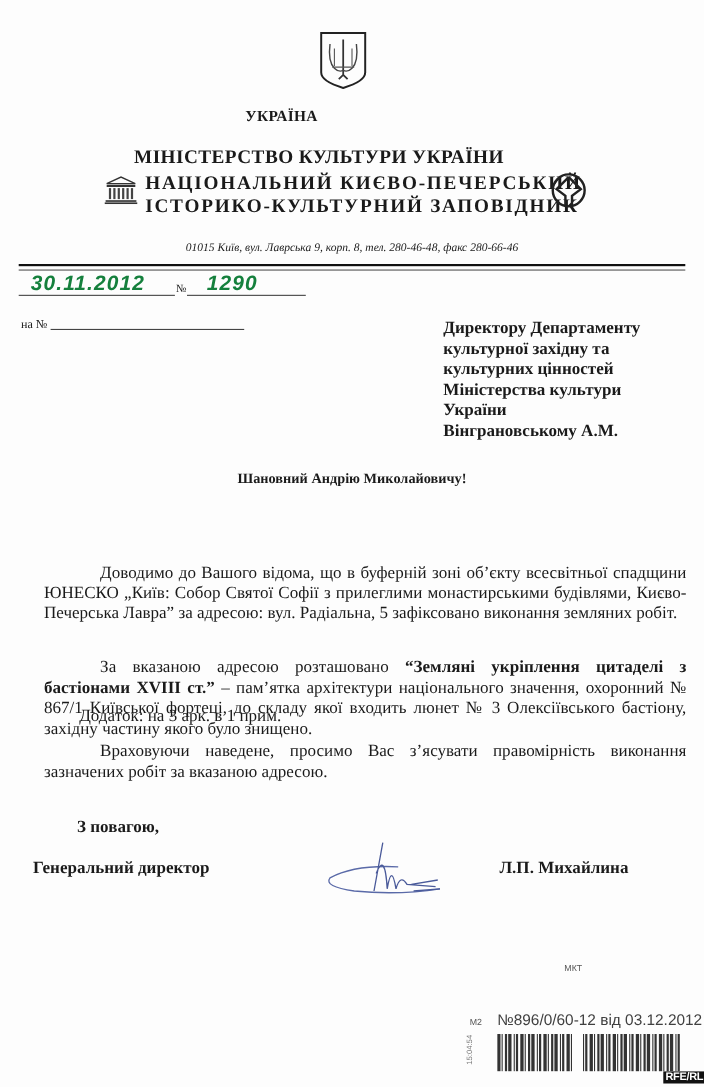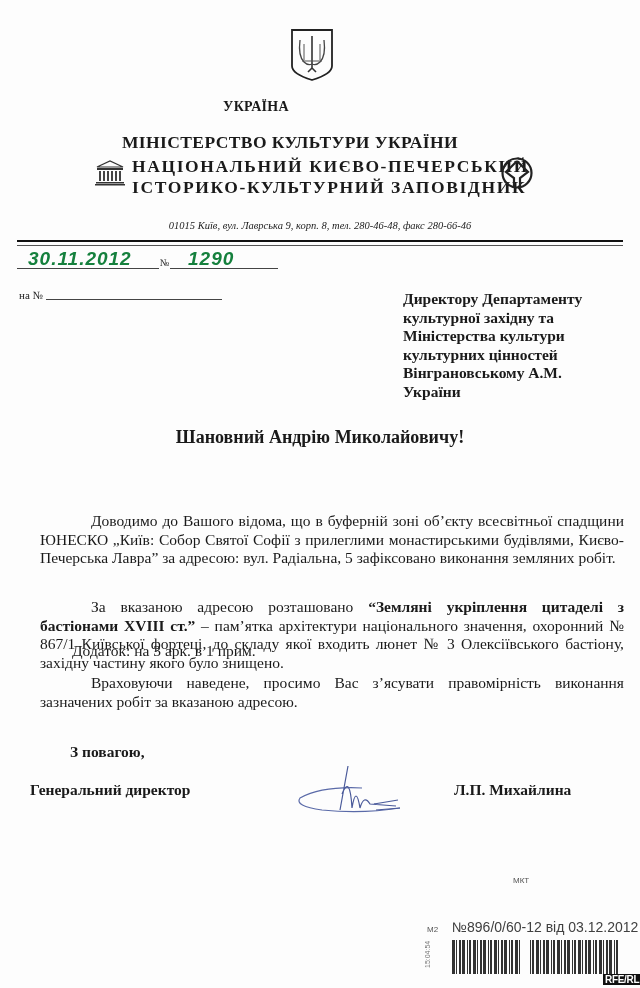--- a/index.html
+++ b/index.html
@@ -17,21 +17,21 @@
   .rule2 { left:17px; top:245px; width:606px; height:0; border-top:1px solid #555; }
   .dateline { left:17px; top:268px; width:142px; border-bottom:1px solid #444; }
   .numline { left:170px; top:268px; width:108px; border-bottom:1px solid #444; }
   .hand { font-family:"Liberation Sans", "DejaVu Sans", sans-serif; font-style:italic; color:#15803d; font-size:19px; font-weight:bold; letter-spacing:1px; }
   .date-val { left:28px; top:248px; }
   .num-val { left:188px; top:248px; }
   .no-sign { left:160px; top:257px; font-size:10px; }
   .reply { left:19px; top:289px; font-size:11px; }
   .replyline { left:46px; top:299px; width:176px; border-bottom:1px solid #444; }
   .recipient { left:403px; top:290px; font-weight:bold; font-size:15.5px; line-height:18.5px; }
-  .salut { left:0; width:640px; top:427px; text-align:center; font-weight:bold; font-size:18px; }
+  .salut { left:0; width:640px; top:427px; text-align:center; font-weight:bold; font-size:13px; }
   .body { left:40px; width:584px; font-size:15.5px; line-height:18.6px; text-align:justify;margin-top:48px; }
   .p1 { top:464px; }
   .p2 { top:550px; }
   .p3 { top:626px; }
   .indent { text-indent:51px; }
   .annex { left:72px; top:642px; font-size:15.5px; }
   .regards { left:70px; top:743px; font-weight:bold; font-size:15.5px; }
   .pos { left:30px; top:781px; font-weight:bold; font-size:15.5px; }
   .signame { left:454px; top:781px; font-weight:bold; font-size:15.5px; }
   .sig { left:292px; top:764px; width:120px; height:56px; }
@@ -89,24 +89,24 @@
 <div class="abs dateline"></div>
 <div class="abs no-sign">№</div>
 <div class="abs hand num-val">1290</div>
 <div class="abs numline"></div>
 <div class="abs reply">на №</div>
 <div class="abs replyline"></div>
 
 <div class="abs recipient">
   <div>Директору Департаменту</div>
   <div>культурної західну та</div>
+  <div>культурних цінностей</div>
   <div>Міністерства культури</div>
-  <div>культурних цінностей</div>
+  <div>України</div>
   <div>Вінграновському А.М.</div>
-  <div>України</div>
 </div>
 
 <div class="abs salut">Шановний Андрію Миколайовичу!</div>
 
 <div class="abs body p1 indent">Доводимо до Вашого відома, що в буферній зоні об’єкту всесвітньої спадщини ЮНЕСКО „Київ: Собор Святої Софії з прилеглими монастирськими будівлями, Києво-Печерська Лавра” за адресою: вул. Радіальна, 5 зафіксовано виконання земляних робіт.</div>
 <div class="abs body p2 indent"><span>За вказаною адресою розташовано </span><b>“Земляні укріплення цитаделі з бастіонами XVIII ст.”</b><span> – пам’ятка архітектури національного значення, охоронний № 867/1 Київської фортеці, до складу якої входить люнет № 3 Олексіївського бастіону, західну частину якого було знищено.</span></div>
 <div class="abs body p3 indent">Враховуючи наведене, просимо Вас з’ясувати правомірність виконання зазначених робіт за вказаною адресою.</div>
 
 <div class="abs annex">Додаток: на 3 арк. в 1 прим.</div>
 <div class="abs regards">З повагою,</div>

